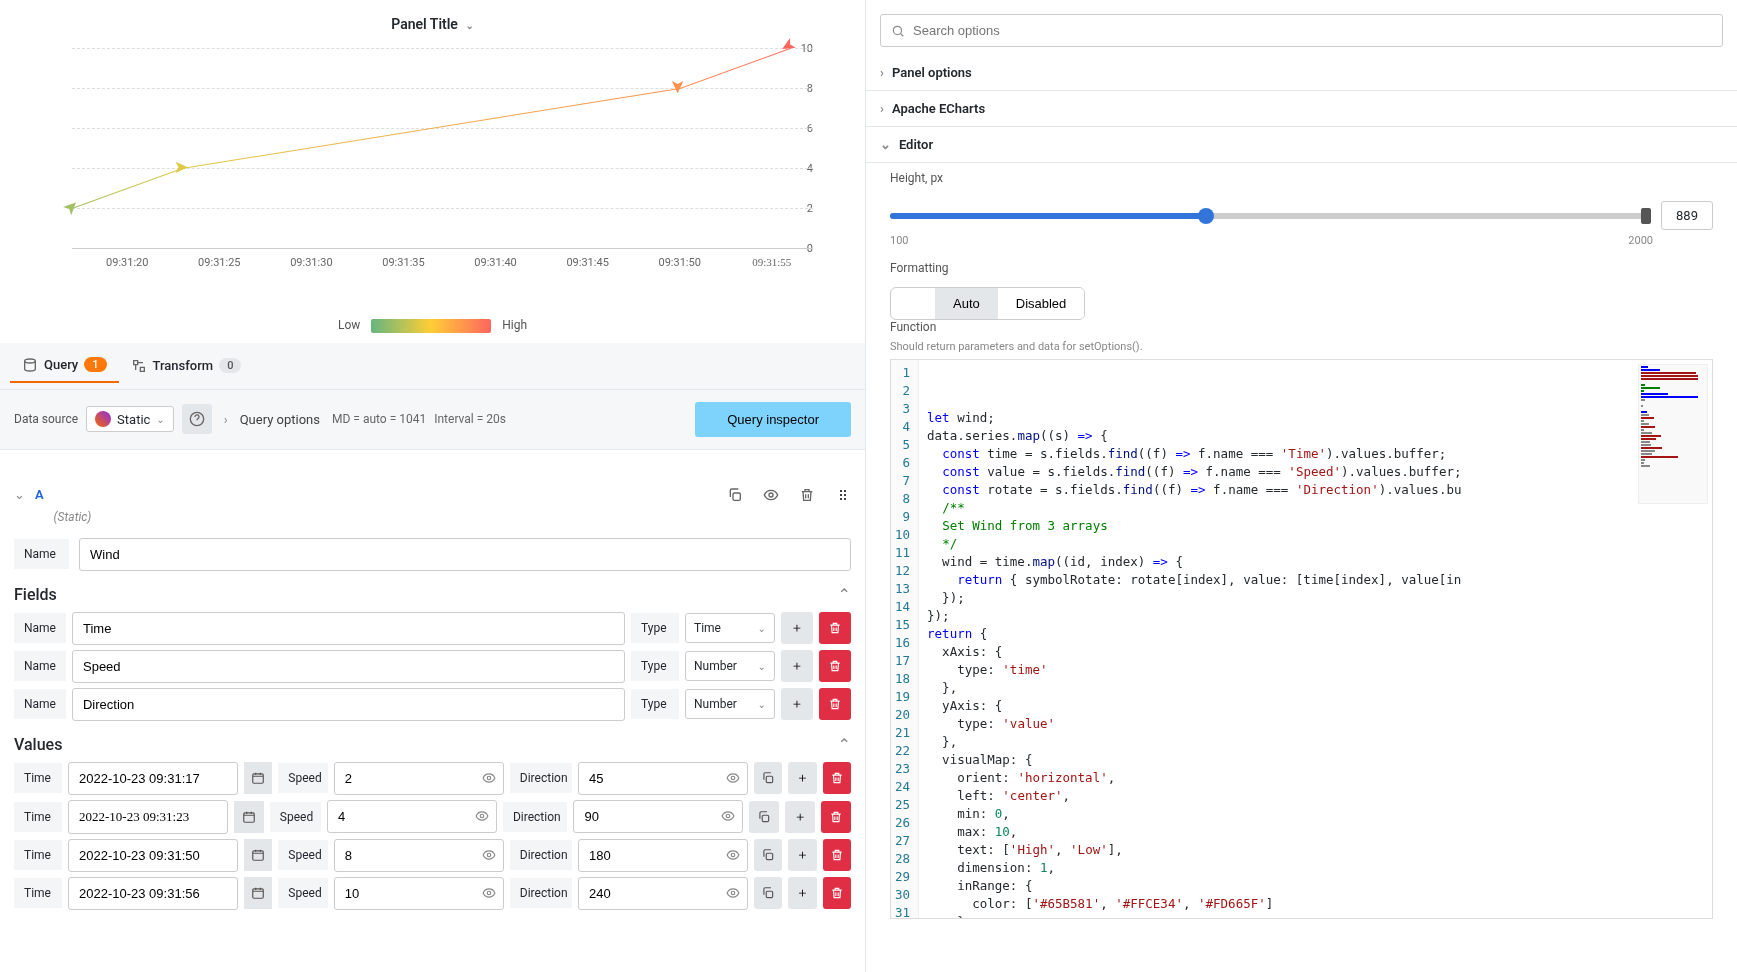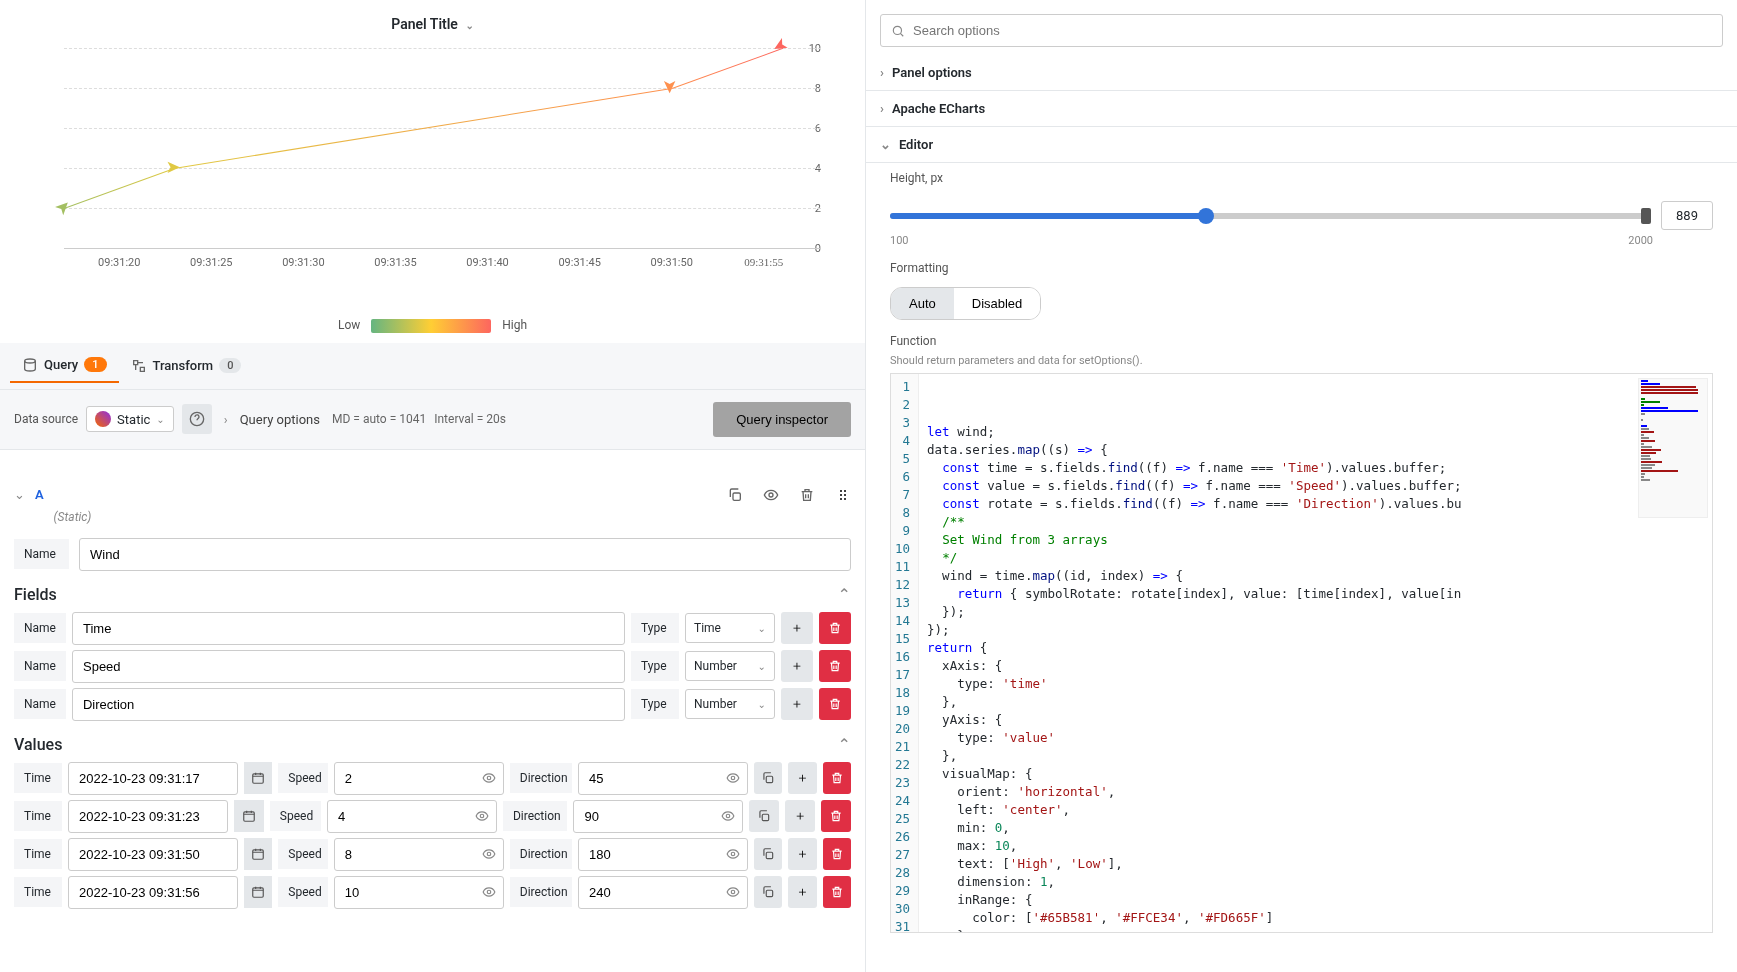--- a/index.html
+++ b/index.html
@@ -2,21 +2,21 @@
 <html><head>
 <meta charset="utf-8">
 <style>
 * { box-sizing: border-box; margin: 0; padding: 0; }
 body { font-family: -apple-system,BlinkMacSystemFont,"Segoe UI",Roboto,sans-serif; font-size:13px; color:#24292e; background:#fff; }
 .container { display:flex; width:1737px; height:972px; }
 .left-pane { width:866px; display:flex; flex-direction:column; border-right:1px solid #e4e7ea; }
 .right-pane { flex:1; display:flex; flex-direction:column; overflow:hidden; }
 
 
-.chart-panel { padding:10px 14px; background:#fff; }
+.chart-panel { padding:10px 22px; background:#fff; }
 .panel-title-row { text-align:center; padding:6px 0; font-size:14px; font-weight:600; }
 .panel-title-row .chev { font-size:10px; color:#888; margin-left:4px; }
 .chart-box { position:relative; height:260px; margin:10px 30px 0 50px; }
 .y-tick { position:absolute; right:0; font-size:11px; color:#666; transform:translateY(-50%); }
 .grid-line { position:absolute; left:0; right:0; border-top:1px dashed #ddd; }
 .x-axis-line { position:absolute; left:0; right:0; top:200px; border-top:1px solid #ccc; }
 .x-tick { position:absolute; top:208px; font-size:11px; color:#666; transform:translateX(-50%); }
 .arrow-pt { position:absolute; font-size:18px; }
 .line-seg { position:absolute; height:1px; transform-origin:left center; }
 .visual-map { text-align:center; margin-top:10px; font-size:12px; color:#555; }
@@ -31,21 +31,21 @@
 
 
 .ds-row { display:flex; align-items:center; gap:8px; padding:12px 14px; background:#f6f7f9; border-bottom:1px solid #e4e7ea; }
 .ds-label { font-size:12px; color:#555; }
 .ds-select { display:flex; align-items:center; gap:6px; border:1px solid #ccc; border-radius:3px; padding:4px 8px; background:#fff; }
 .ds-icon { width:16px; height:16px; background:linear-gradient(45deg,#f46800,#8e2de2); border-radius:50%; display:inline-block; }
 .icon-btn { width:30px; height:30px; background:#e4e7ea; border:none; border-radius:3px; display:flex; align-items:center; justify-content:center; cursor:pointer; }
 .qopt-link { color:#404040; font-weight:400; }
 .ds-meta { font-size:12px; color:#666; }
 .ds-spacer { flex:1; }
-.qinspect { background:#a3a3a3; border:none; padding:10px 23px; border-radius:3px; font-size:13px; cursor:pointer; }
+.qinspect { background:#7dd3fc; border:none; padding:10px 32px; border-radius:3px; font-size:13px; cursor:pointer; }
 
 
 .qbody { background:#fff; padding:10px 14px; overflow:auto; }
 .qheader { display:flex; align-items:center; gap:10px; padding:6px 0; }
 .qheader .qid { color:#1f62e0; font-weight:600; }
 .qheader .qlbl { color:#888; font-style:italic; font-size:12px;margin-top:44px; }
 .qheader .spacer { flex:1; }
 .mini-icon { width:16px; height:16px; color:#666; cursor:pointer; }
 .form-row { display:flex; align-items:center; gap:10px; margin:8px 0; }
 .form-label { width:55px; background:#f4f5f7; padding:8px 10px; font-size:12px; display:flex; align-items:center; gap:4px; }
@@ -66,21 +66,21 @@
 .search-box input { border:none; outline:none; flex:1; font-size:13px; }
 .acc-item { border-bottom:1px solid #e4e7ea; padding:10px 14px; display:flex; align-items:center; gap:8px; font-weight:600; cursor:pointer; }
 .acc-content { padding:8px 24px 14px; }
 .opt-label { font-size:12px; color:#555; margin-bottom:6px; }
 .slider-row { display:flex; align-items:center; gap:10px;margin-top:16px; }
 .slider-track { flex:1; position:relative; height:6px; background:#ccc; border-radius:3px; }
 .slider-fill { position:absolute; left:0; height:6px; background:#3274d9; border-radius:3px; }
 .slider-thumb { position:absolute; top:-5px; width:16px; height:16px; background:#3274d9; border-radius:50%; transform:translateX(-50%); }
 .slider-limits { display:flex; justify-content:space-between; font-size:11px; color:#888; margin-top:4px; }
 .num-box { width:52px; border:1px solid #ccc; border-radius:3px; padding:6px 8px; text-align:center; }
-.seg-ctrl { display:inline-flex; border:1px solid #ccc; border-radius:12px; overflow:hidden; margin-top:6px; }
+.seg-ctrl { display:inline-flex; border:1px solid #ccc; border-radius:6px; overflow:hidden; margin-top:6px;padding-left:44px; }
 .seg-btn { padding:8px 18px; background:#fff; border:none; cursor:pointer; font-size:13px; }
 .seg-btn.active { background:#e4e7ea; font-weight:500; }
 .hint { font-size:11px; color:#888; margin-top:2px; }
 
 
 .code-editor { border:1px solid #ddd; margin-top:6px; font-family:Menlo,Consolas,monospace; font-size:12.5px; display:flex; height:560px; overflow:hidden; }
 .gutter { background:#fafafa; border-right:1px solid #eee; padding:4px 8px 4px 4px; text-align:right; color:#237893; user-select:none; }
 .gutter div { line-height:18px; }
 .code-body { padding:4px 8px; white-space:pre; flex:1; overflow:hidden; position:relative; }
 .code-body div { line-height:18px; }
@@ -302,21 +302,21 @@
             </button>
             <button class="sq-btn">＋</button>
             <button class="sq-btn danger">
               <svg width="14" height="14" viewBox="0 0 24 24">
                 <path d="M4 7h16M10 11v6M14 11v6M6 7l1 13h10l1-13M9 7V4h6v3" fill="none" stroke="#fff" stroke-width="2"></path>
               </svg>
             </button>
           </div>
           <div class="val-row">
             <span class="cell-label">Time</span>
-            <input class="cell-input" style="width: 160px;" value="2022-10-23 09:31:23">
+            <input class="cell-input" style="width: 160px; font-family: Liberation Serif, serif;" value="2022-10-23 09:31:23">
             <button class="cal-btn">
               <svg width="14" height="14" viewBox="0 0 24 24">
                 <rect x="3" y="5" width="18" height="16" rx="2" fill="none" stroke="#555" stroke-width="2"></rect>
                 <path d="M3 9h18M8 3v4M16 3v4" stroke="#555" stroke-width="2"></path>
               </svg>
             </button>
             <span class="cell-label">Speed</span>
             <div style="position:relative;flex:0 0 170px"><input class="cell-input" style="width: 100%;" value="4"><svg width="14" height="14" viewBox="0 0 24 24" style="position:absolute;right:8px;top:9px">
                 <path d="M2 12s3-7 10-7 10 7 10 7-3 7-10 7S2 12 2 12z" fill="none" stroke="#888" stroke-width="2"></path>
                 <circle cx="12" cy="12" r="3" fill="none" stroke="#888" stroke-width="2"></circle>
@@ -443,21 +443,21 @@
         <span>100</span>
         <span style="margin-right:60px">2000</span>
       </div>
 
       <div class="opt-label" style="margin-top:14px">Formatting</div>
       <div class="seg-ctrl">
         <button class="seg-btn active">Auto</button>
         <button class="seg-btn">Disabled</button>
       </div>
 
-      <div class="opt-label" style="margin-top:14px">Function</div>
+      <div class="opt-label" style="">Function</div>
       <div class="hint">Should return parameters and data for setOptions().</div>
 
       <div class="code-editor">
         <div class="gutter" id="gutter">
             <div>1</div>
             <div>2</div>
             <div>3</div>
             <div>4</div>
             <div>5</div>
             <div>6</div>

